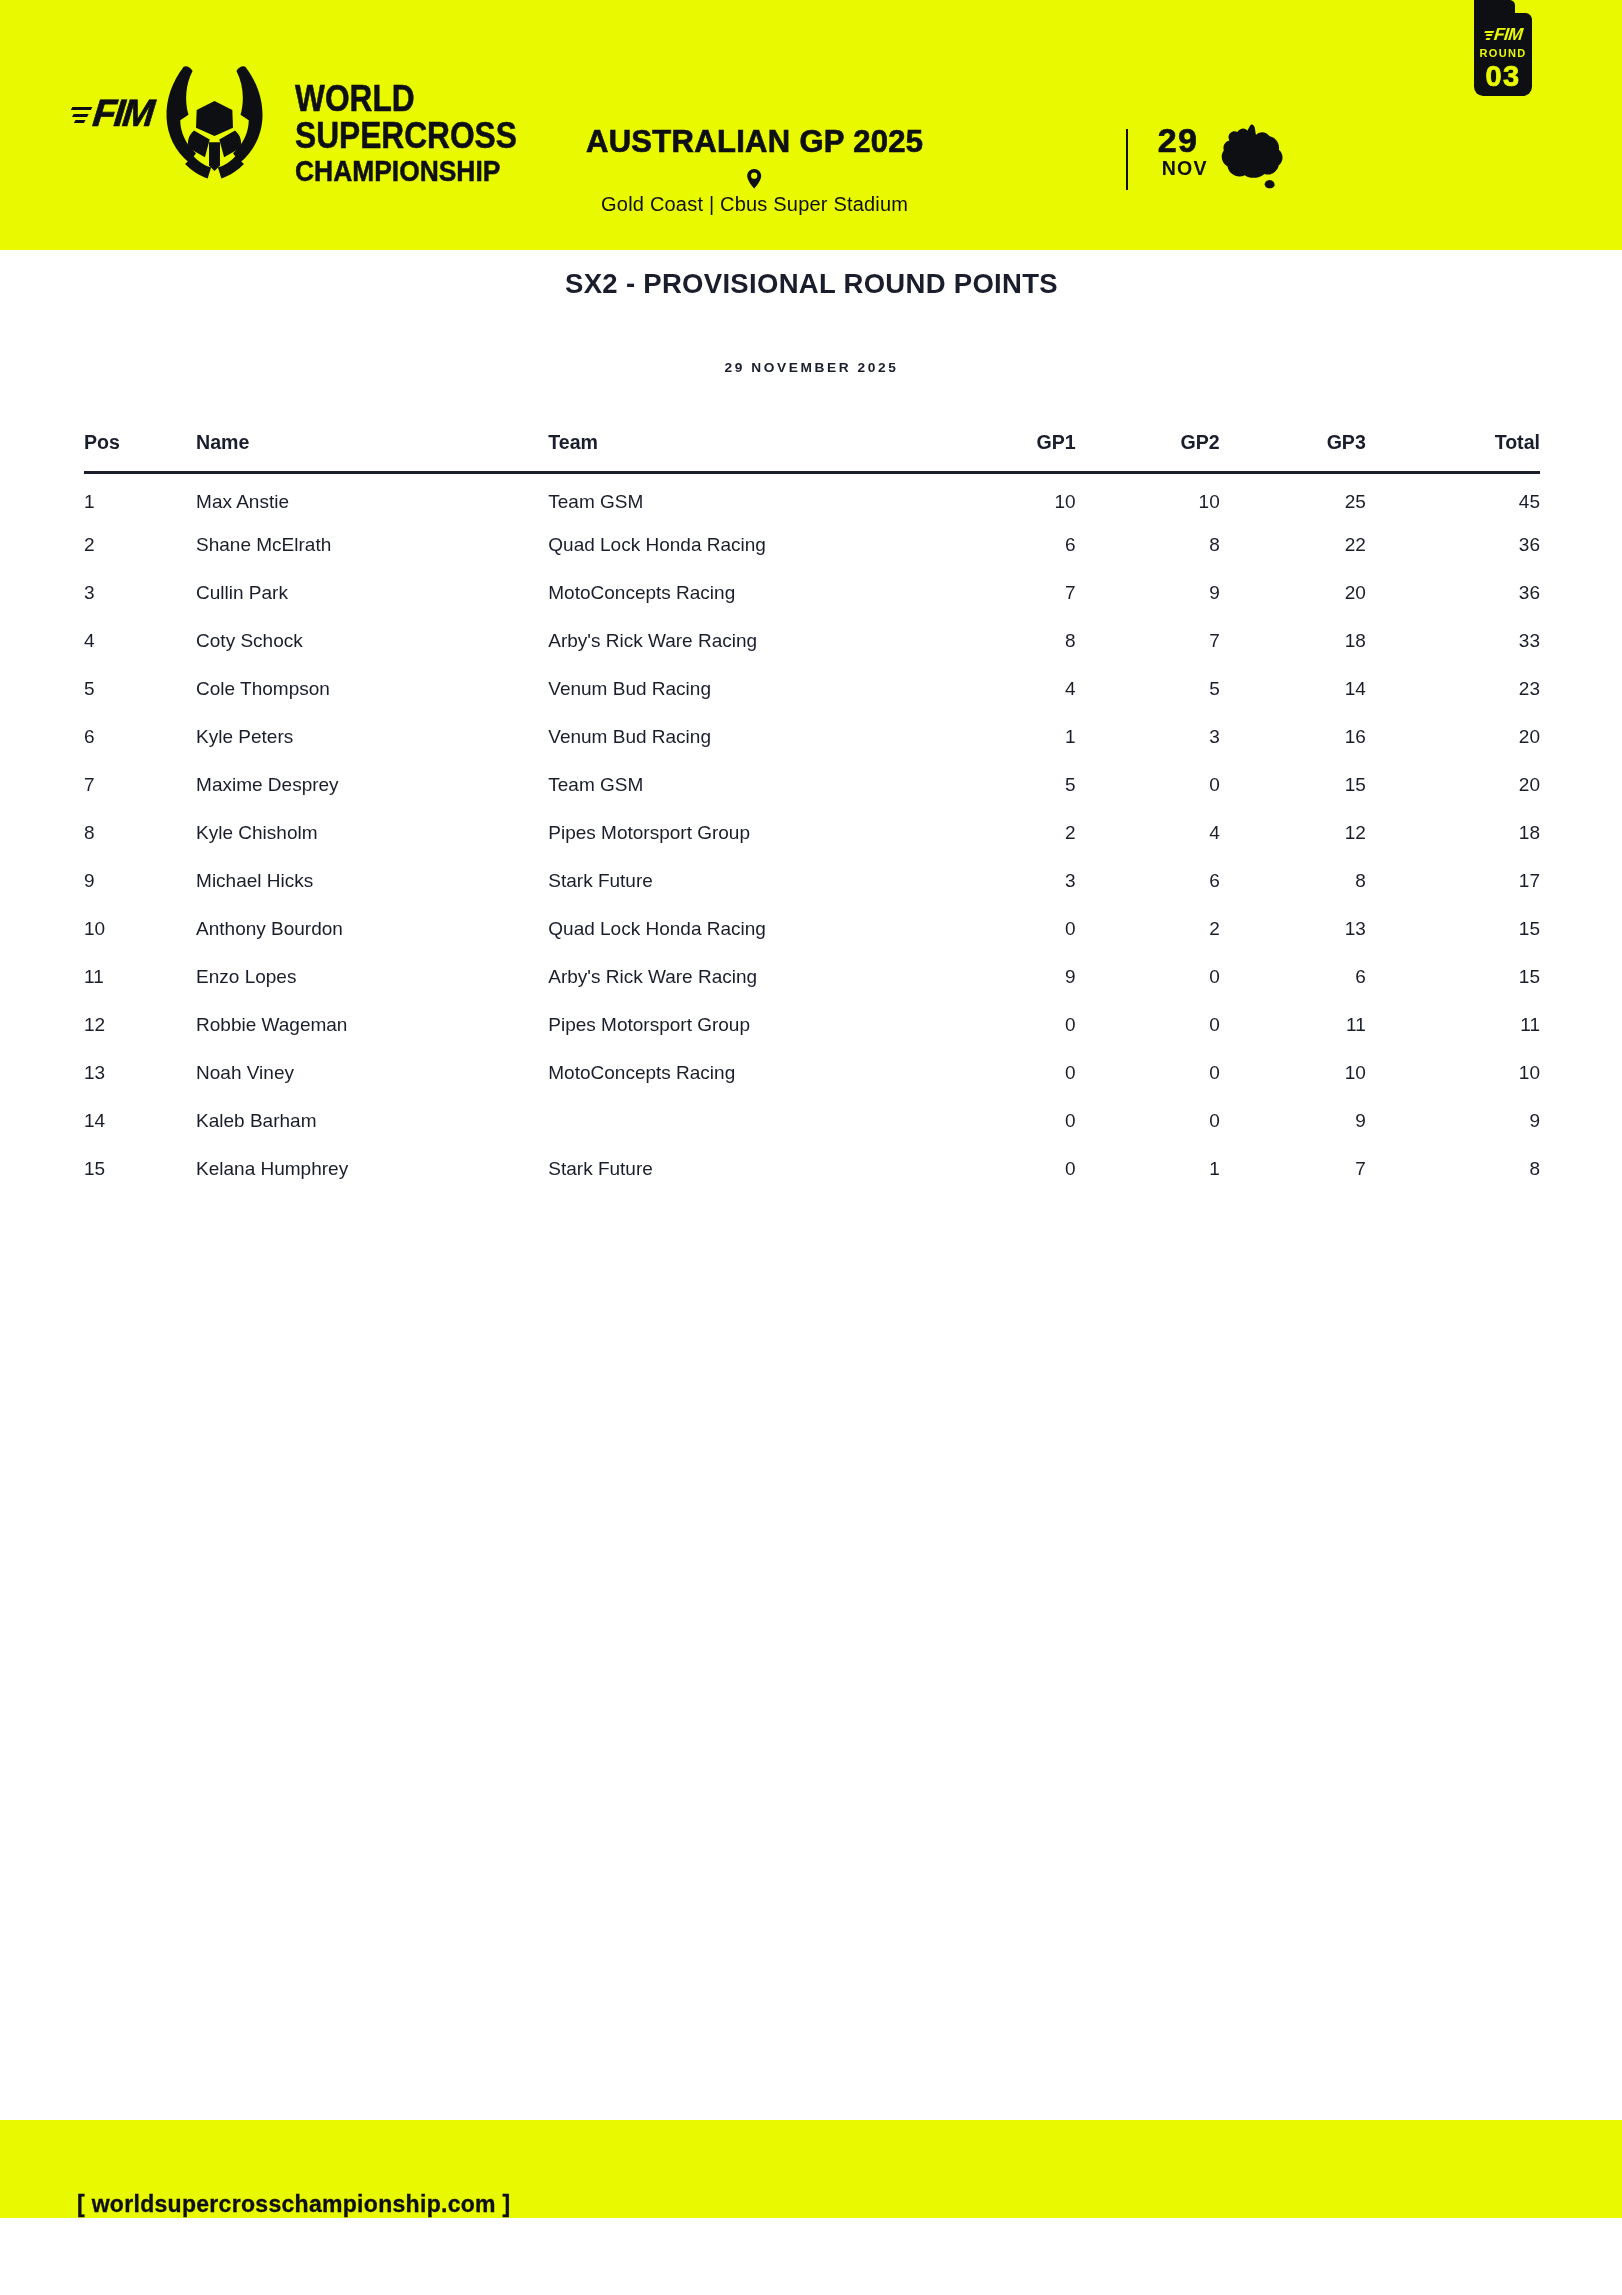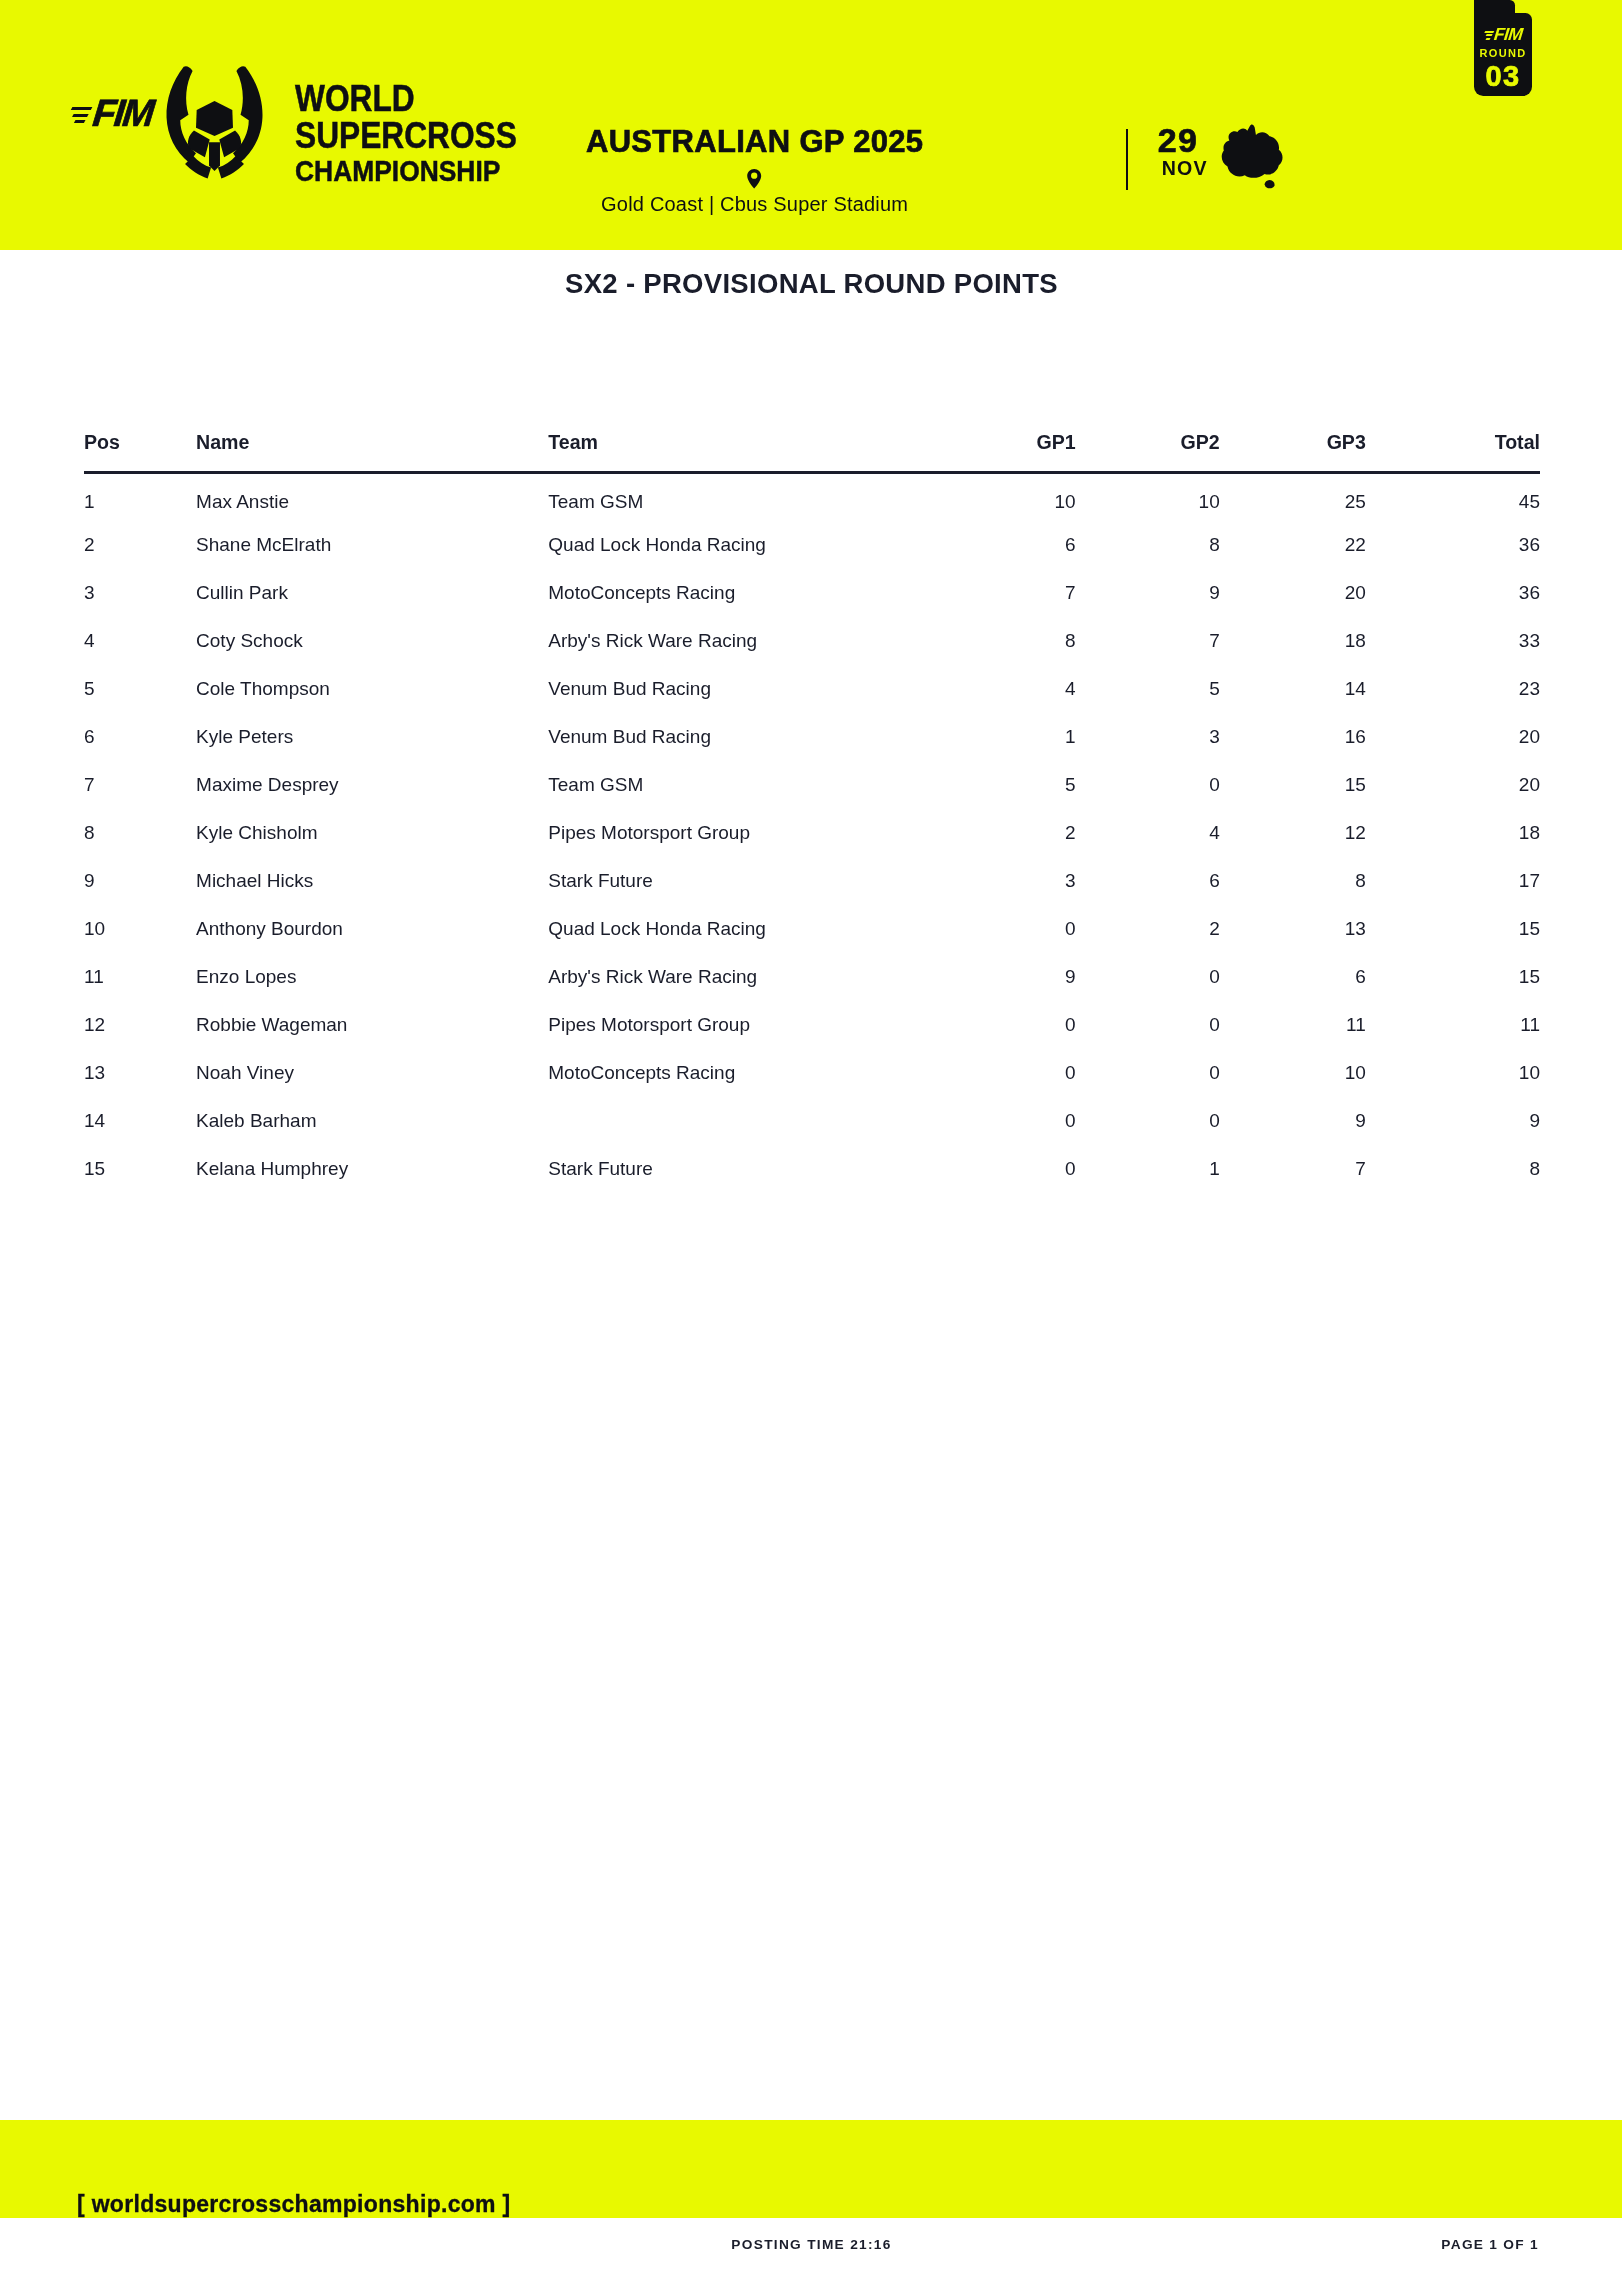--- a/index.html
+++ b/index.html
@@ -134,20 +134,21 @@
             <i></i>
           </span>
         <span class="badge-fim-text">FIM</span>
       </div>
       <div class="badge-round">ROUND</div>
       <div class="badge-num">03</div>
     </div>
   </header>
 
   <h1 class="doc-title">SX2 - PROVISIONAL ROUND POINTS</h1>
+  <h3 class="doc-date">29 NOVEMBER 2025</h3>
 
   <div class="table-wrap">
     <table>
       <colgroup>
         <col class="c-pos">
           <col class="c-name">
           <col class="c-team">
         <col class="c-gp1">
           <col class="c-gp2">
           <col class="c-gp3">
@@ -301,19 +302,15 @@
       <td>8</td>
     </tr>
         </tbody>
     </table>
   </div>
 
   <div class="site-bar">
     <span class="site-url">[ worldsupercrosschampionship.com ]</span>
   </div>
 
-  <div class="footer-meta">
-    <span class="posting-time">POSTING TIME 21:16</span>
-    <span class="page-indicator">PAGE 1 OF 1</span>
-  </div>
 
 </div>
 
 
 </body></html>

